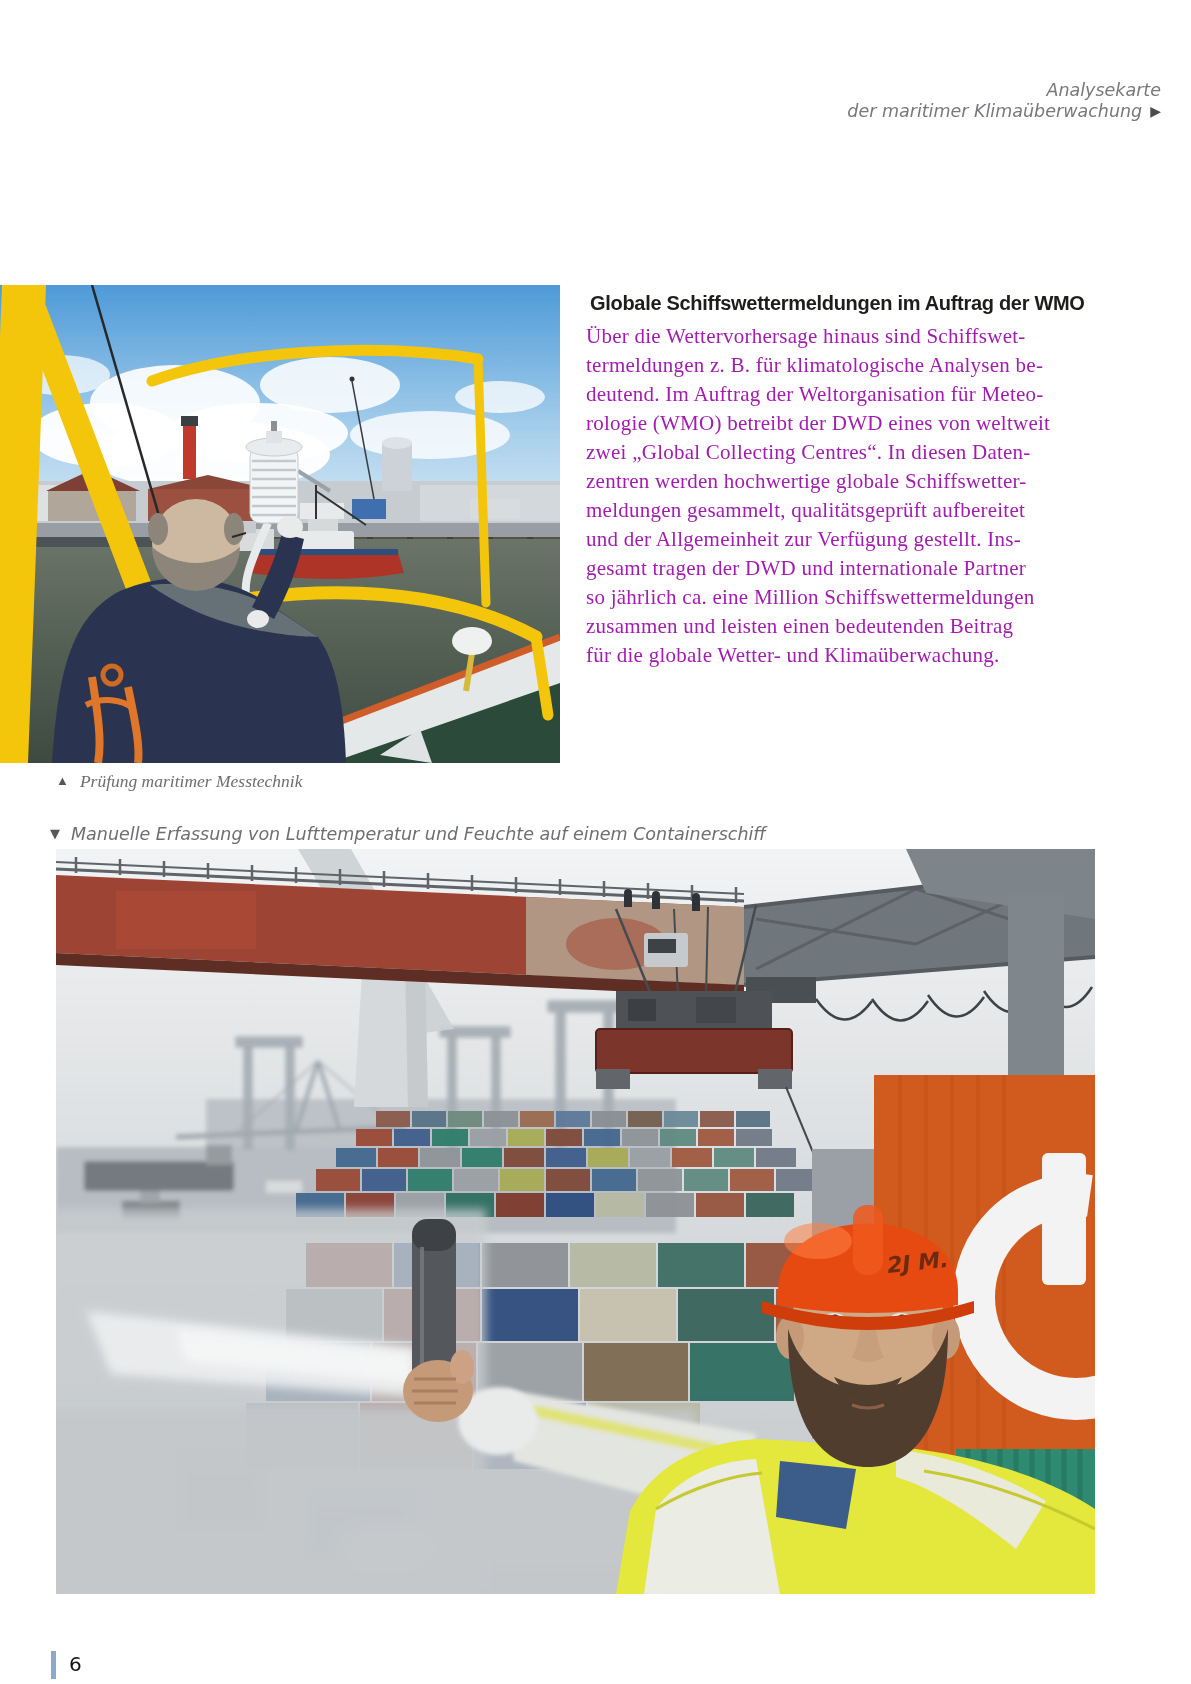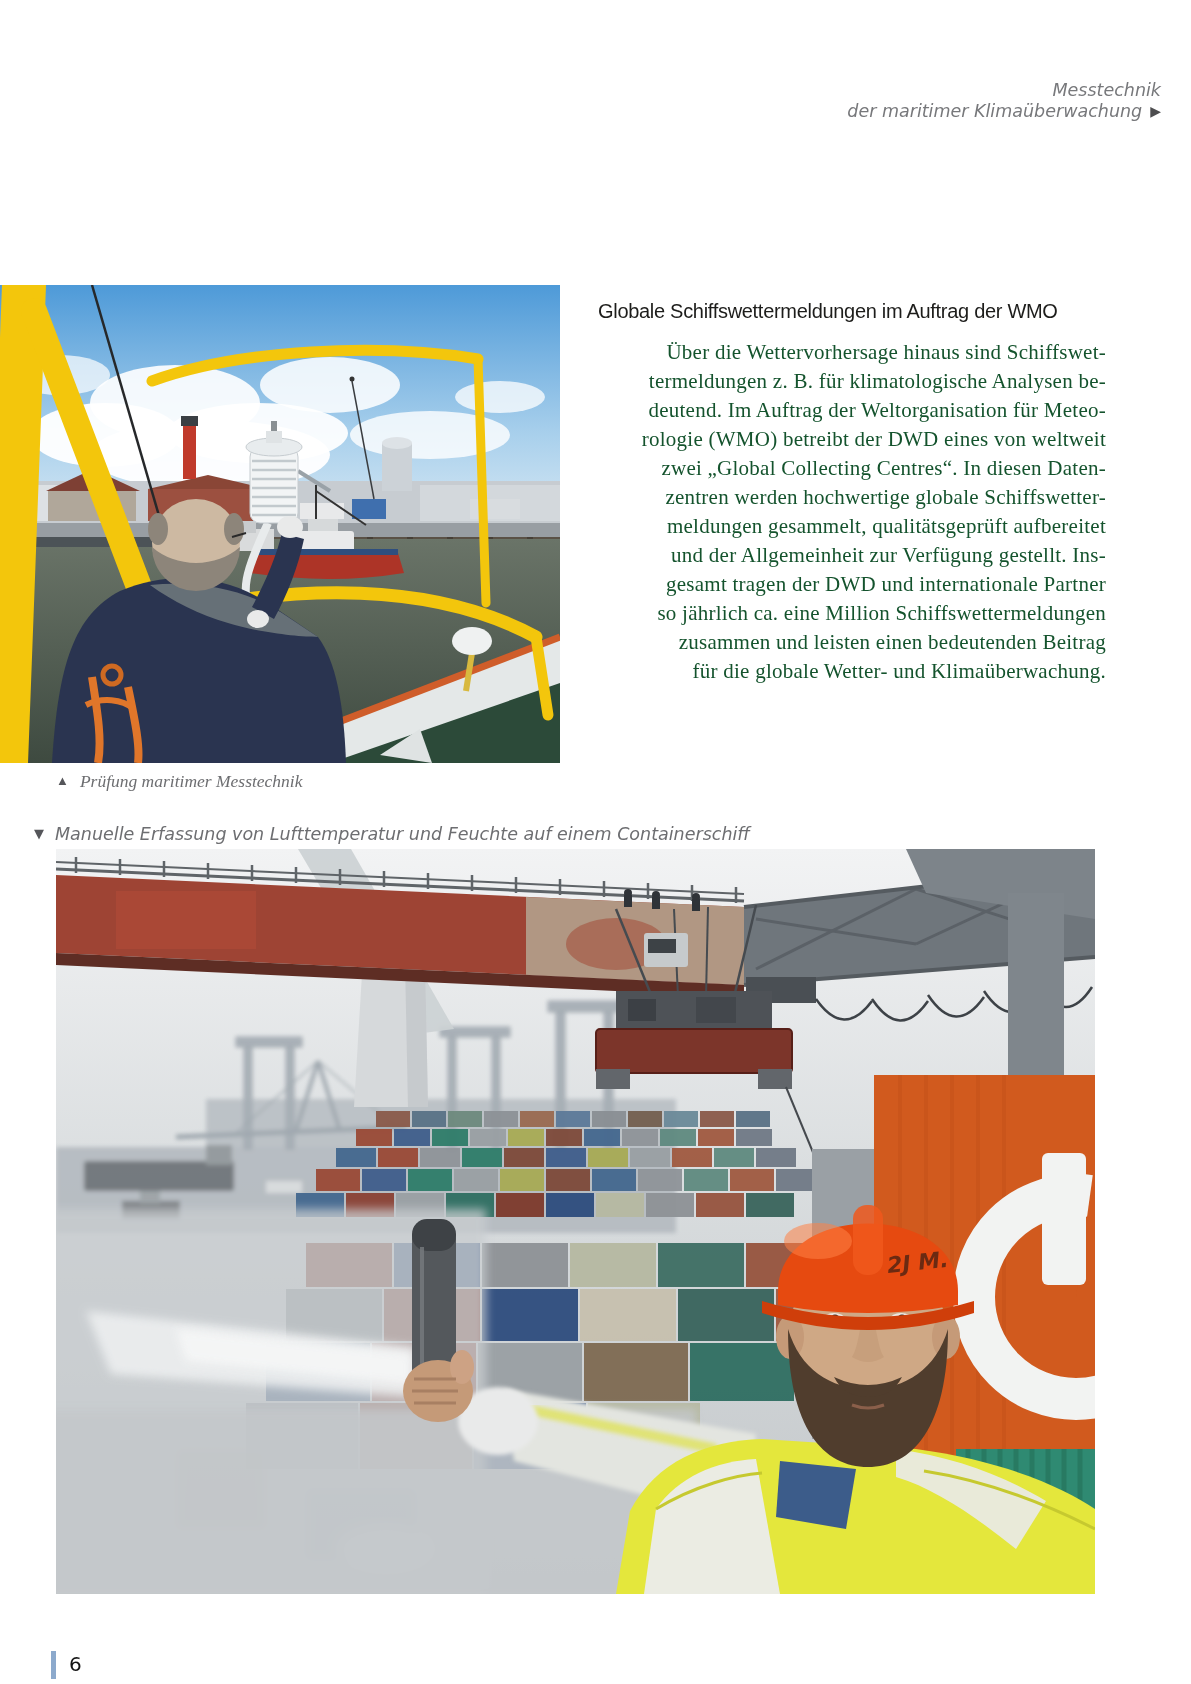--- a/index.html
+++ b/index.html
@@ -24,56 +24,56 @@
   .photo2 { position:absolute; left:56px; top:849px; width:1039px; height:745px; }
   .photo1 svg, .photo2 svg { display:block; }
 
   
   .caption {
     position:absolute; font-family:"DejaVu Sans", sans-serif;
     font-style:italic; color:#6d6e71; font-size:17.5px; line-height:22px;
     white-space:nowrap;
   }
   .caption-1 { left:56px; top:770px;font-family:Liberation Serif, serif; }
-  .caption-2 { left:34px; top:823px; }
+  .caption-2 { left:50px; top:823px; }
   .cap-marker {
     font-style:normal; color:#55565a; font-size:13px; margin-right:11px;
     position:relative; top:-2px;
   }
 
   
   .text-col { position:absolute; left:586px; top:285px; width:520px; color:#1d1d1b; }
   .text-col h1, .text-col h2 {
-    margin:12px; font-family:"Liberation Sans", sans-serif; font-weight:normal;
+    margin:4px; font-family:"Liberation Sans", sans-serif; font-weight:bold;
     font-size:20px; line-height:29px; letter-spacing:-0.3px; color:#1d1d1b;
   }
   .text-col h1 { white-space:nowrap; }
   .text-col h2 { white-space:pre-line; margin-top:18px; }
   .text-col p.body {
     margin:0; font-family:"Liberation Serif", serif; font-size:21px;
-    line-height:29px; letter-spacing:0.25px; white-space:pre; color:#14532d;text-align:right;
+    line-height:29px; letter-spacing:0.25px; white-space:pre; color:#a21caf;
   }
 
   
   .footer-bar {
     position:absolute; left:51px; top:1651px; width:5px; height:28px;
     background:#8ca9cc;
   }
   .footer-num {
     position:absolute; left:69px; top:1650px; font-family:"DejaVu Sans", sans-serif;
     font-size:20px; line-height:28px; color:#141414;
   }
 </style>
 </head>
 <body>
 
 <div class="page">
 
   <div class="kicker">
-    <div>Messtechnik</div>
+    <div>Analysekarte</div>
     <div>
       <span>der maritimer Klimaüberwachung</span><span class="kicker-arrow">▶</span>
     </div>
   </div>
 
   <div class="photo1">
     <svg width="560" height="478" viewBox="0 0 560 478" xmlns="http://www.w3.org/2000/svg">
       <defs>
         <linearGradient id="sky1" x1="0" y1="0" x2="0" y2="1">
           <stop offset="0" stop-color="#4e9ad8"></stop>

